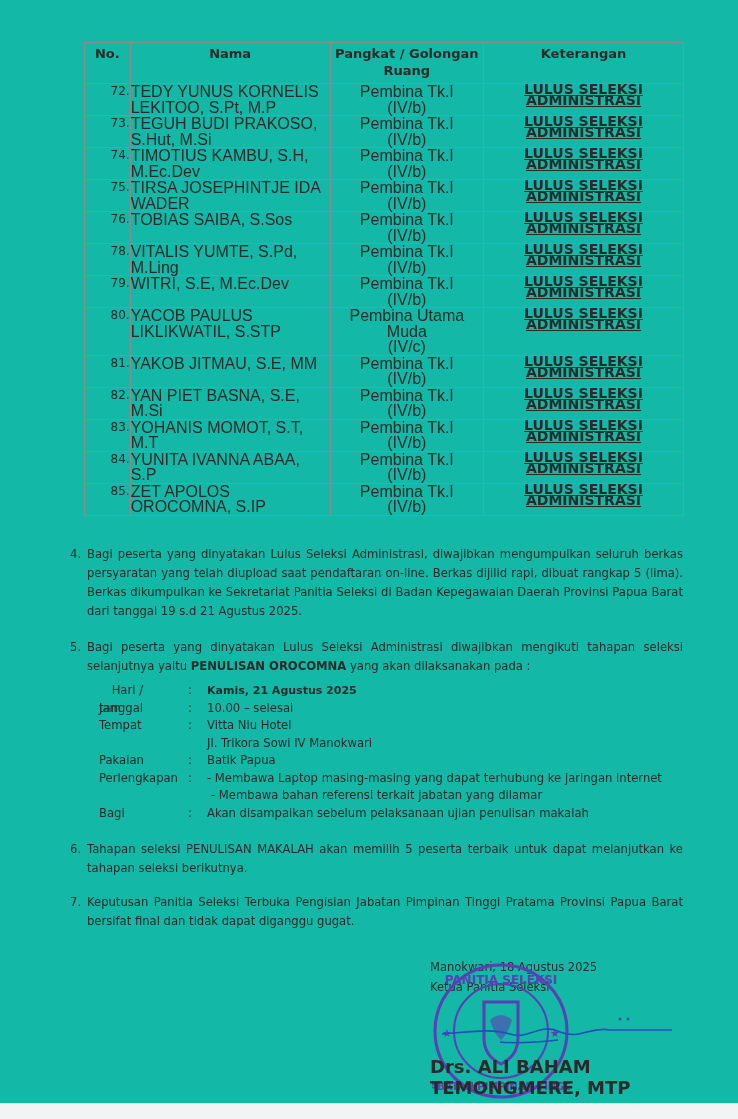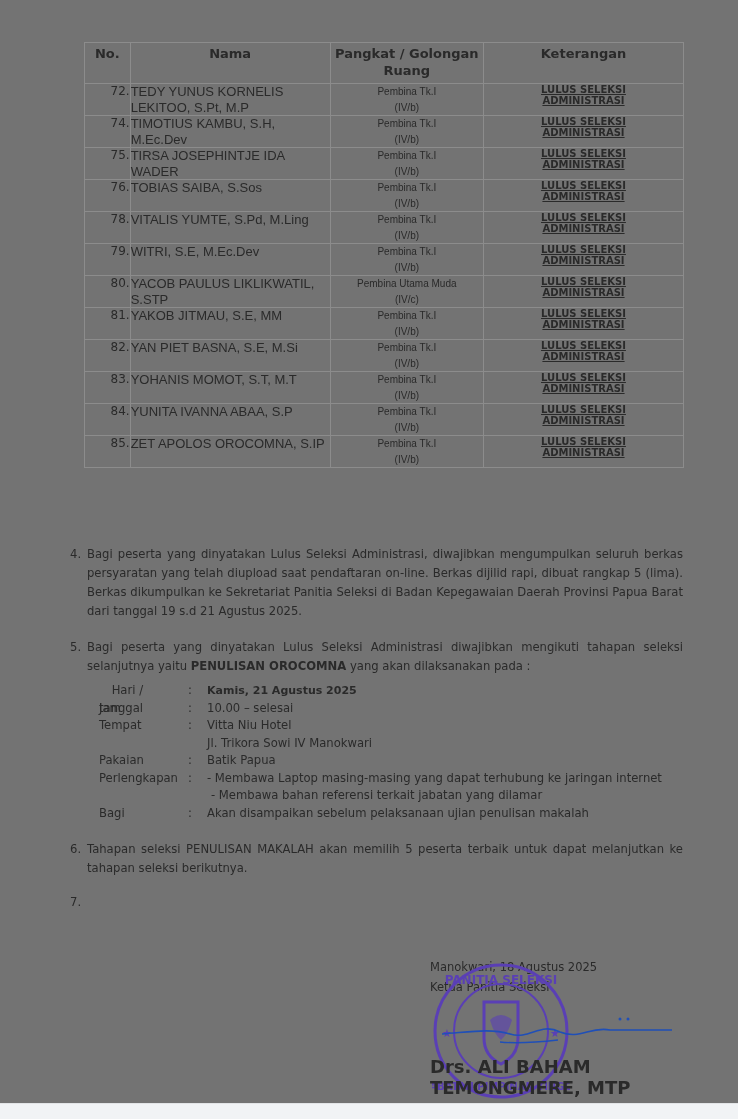--- a/index.html
+++ b/index.html
@@ -1,27 +1,27 @@
 <!DOCTYPE html>
 <html><head>
 <meta charset="utf-8">
 <style>
   html, body { margin: 0; padding: 0; background: #ffffff; }
   body { width: 738px; height: 1119px; position: relative; overflow: hidden;
          font-family: "DejaVu Sans", sans-serif; color: #2a2a2a; }
-  .page { position: absolute; left: 0; top: 0; width: 738px; height: 1103px; background: #737373; }
+  .page { position: absolute; left: 0; top: 0; width: 738px; height: 1103px; background: #14b8a6; }
   .bottom-bar { position: absolute; left: 0; top: 1103px; width: 738px; height: 16px; background: #f1f3f5; border-top: 1px solid #e2e4e6; }
   table.list { position: absolute; left: 84px; top: 42px; width: 600px; border-collapse: collapse;
                font-size: 11px; line-height: 15.5px; }
   table.list td, table.list th { border: 1px solid #8c8c8c; vertical-align: top; padding: 0; }
   table.list th { font-weight: bold; font-size: 13px; line-height: 17px; text-align: center; height: 38px; padding-top: 2px; }
   td.no { width: 44px; text-align: right; font-size: 12px; padding-top: 1px; }
-  td.nama { width: 196px; padding: 1px 0 0 6px; font-family: "Liberation Sans", sans-serif; font-size: 13px; }
-  td.pangkat { width: 150px; text-align: center; font-family: "Liberation Sans", sans-serif; font-size: 10px; }
-  td.ket { width: 196px; text-align: center; font-weight: bold; font-size: 10px; line-height: 11px; padding-top: 3px; }
+  td.nama { width: 196px; padding: 1px 0 0 6px; font-family: "Liberation Sans", sans-serif; font-size: 16px; }
+  td.pangkat { width: 150px; text-align: center; font-family: "Liberation Sans", sans-serif; font-size: 16px; }
+  td.ket { width: 196px; text-align: center; font-weight: bold; font-size: 14px; line-height: 11px; padding-top: 3px; }
   td.ket span { text-decoration: underline; display: block; }
   tr.row { height: 31px; }
   .para { position: absolute; left: 87px; width: 596px; font-size: 11.6px; line-height: 19px; text-align: justify; }
   .para .num { position: absolute; left: -17px; top: 0; }
   .sched { position: absolute; left: 87px; top: 682px; font-size: 11.6px; line-height: 17.5px; }
   .sched .r { position: relative; height: 17.5px; }
   .sched .k { position: absolute; left: 12px; text-align: right; }
   .sched .c { position: absolute; left: 101px; }
   .sched .v { position: absolute; left: 120px; white-space: nowrap; }
   .sig { position: absolute; left: 430px; font-size: 11.5px; }
@@ -48,20 +48,32 @@
           <td class="pangkat">
             <div>Pembina Tk.I</div>
             <div>(IV/b)</div>
           </td>
           <td class="ket">
             <span>LULUS SELEKSI</span>
             <span>ADMINISTRASI</span>
           </td>
         </tr>
         <tr class="row">
+          <td class="no">73.</td>
+          <td class="nama">TEGUH BUDI PRAKOSO, S.Hut, M.Si</td>
+          <td class="pangkat">
+            <div>Pembina Tk.I</div>
+            <div>(IV/b)</div>
+          </td>
+          <td class="ket">
+            <span>LULUS SELEKSI</span>
+            <span>ADMINISTRASI</span>
+          </td>
+        </tr>
+        <tr class="row">
           <td class="no">74.</td>
           <td class="nama">TIMOTIUS KAMBU, S.H, M.Ec.Dev</td>
           <td class="pangkat">
             <div>Pembina Tk.I</div>
             <div>(IV/b)</div>
           </td>
           <td class="ket">
             <span>LULUS SELEKSI</span>
             <span>ADMINISTRASI</span>
           </td>
@@ -238,20 +250,21 @@
     </div>
   </div>
 
   <div class="para" style="top:840px;">
     <span class="num">6.</span>
     <span>Tahapan seleksi PENULISAN MAKALAH akan memilih 5 peserta terbaik untuk dapat melanjutkan ke tahapan seleksi berikutnya.</span>
   </div>
 
   <div class="para" style="top:893px;">
     <span class="num">7.</span>
+    <span>Keputusan Panitia Seleksi Terbuka Pengisian Jabatan Pimpinan Tinggi Pratama Provinsi Papua Barat bersifat final dan tidak dapat diganggu gugat.</span>
   </div>
 
   <div class="sig" style="top:960px;">Manokwari, 18 Agustus 2025</div>
   <div class="sig" style="top:980px;">Ketua Panitia Seleksi</div>
 
   <svg class="stamp" viewBox="0 0 138 138">
     <circle cx="69" cy="69" r="66" fill="none" stroke="#5a3fb5" stroke-width="3"></circle>
     <circle cx="69" cy="69" r="47" fill="none" stroke="#5a3fb5" stroke-width="2"></circle>
     <path d="M52 40 h34 v36 q0 18 -17 26 q-17 -8 -17 -26 z" fill="none" stroke="#5a3fb5" stroke-width="3"></path>
     <path d="M58 58 q11 -10 22 0 q-4 14 -11 20 q-7 -6 -11 -20z" fill="#5a3fb5" opacity="0.6"></path>

